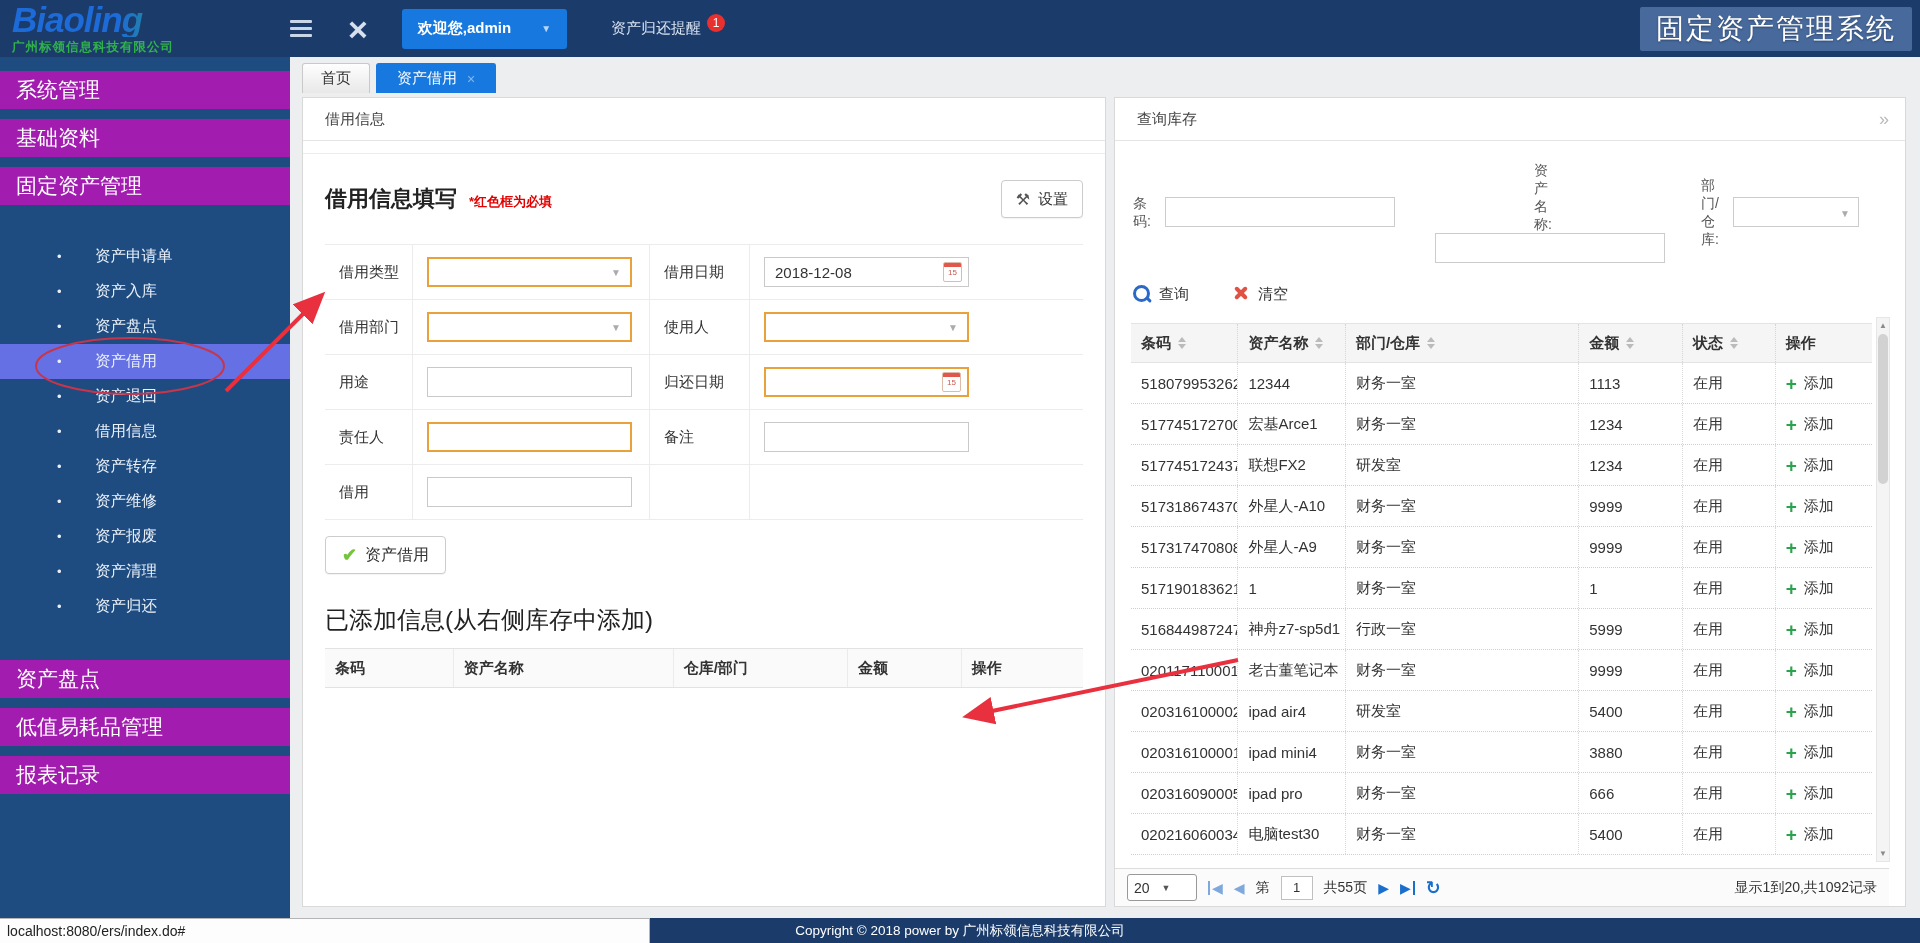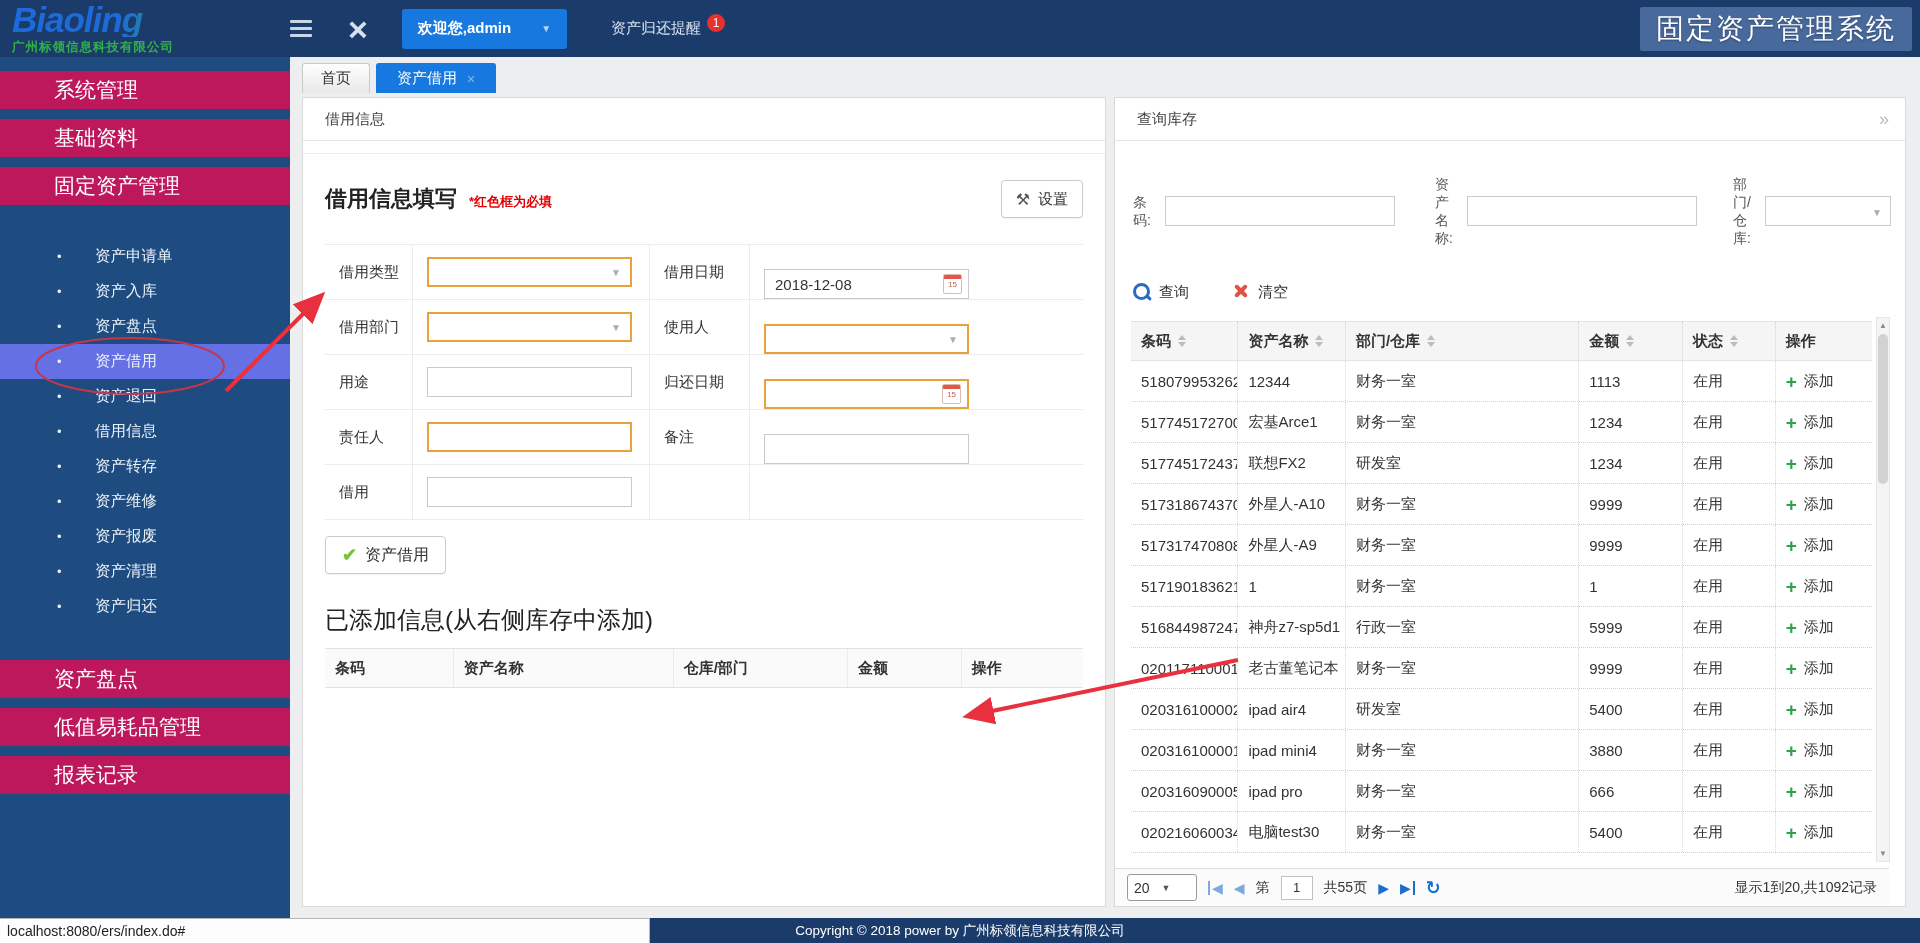--- a/index.html
+++ b/index.html
@@ -21,22 +21,22 @@
   .welcome .wtxt{color:#FFF;font-size:15px;font-weight:700;}
   .welcome .caret{color:#B5D6F8;font-size:10px;}
   .reminder{margin-left:44px;color:#D9E3F2;font-size:15px;display:flex;align-items:flex-start;cursor:pointer;}
   .badge{display:inline-block;width:18px;height:18px;margin-left:6px;background:#E8312E;color:#FFF;
          font-size:12px;line-height:18px;text-align:center;border-radius:50%;position:relative;top:-5px;}
   .app-title{margin-left:auto;margin-right:8px;background:#47699C;border-radius:2px;height:44px;
              line-height:44px;padding:0 16px;color:#FFF;font-size:28px;letter-spacing:2px;
              text-shadow:0 1px 2px rgba(0,0,0,.35);}
   
   .sidebar{position:absolute;top:57px;left:0;bottom:25px;width:290px;background:#1F4C80;z-index:5;}
-  .side-section{height:38px;line-height:38px;margin-top:10px;background:#be185d;color:#FFF;
-                font-size:21px;font-weight:500;padding-left:54px;cursor:pointer;}
+  .side-section{height:38px;line-height:38px;margin-top:10px;background:#a21caf;color:#FFF;
+                font-size:21px;font-weight:500;padding-left:16px;cursor:pointer;}
   .side-section:first-child{margin-top:14px;}
   .side-sub{padding:34px 0 26px;}
   .side-item{display:flex;align-items:center;height:35px;padding-left:57px;font-size:15.5px;
              color:#EAF1F9;cursor:pointer;}
   .side-item .bullet{width:10px;margin-right:28px;font-size:13px;color:#E8EFF8;}
   .side-item.active{background:#6470E4;}
   
   .tab-bar{position:absolute;left:302px;top:63px;height:30px;display:flex;gap:6px;z-index:6;}
   .tab{height:29px;display:flex;align-items:center;padding:0 18px;font-size:15px;color:#333;
        background:linear-gradient(#FEFEFE,#E8E8E8);border:1px solid #C9C9C9;border-bottom:none;
@@ -60,21 +60,21 @@
        border-radius:4px;color:#333;cursor:pointer;box-shadow:0 1px 1px rgba(0,0,0,.05);}
   .btn-settings{margin-left:auto;height:38px;padding:0 14px;font-size:15px;}
   .tool-ico{font-size:16px;color:#555;}
   
   .form-table{margin:0 22px;border-top:1px solid #ECECEC;}
   .f-row{display:grid;grid-template-columns:88px 237px 100px 1fr;height:54px;
          border-bottom:1px solid #ECECEC;}
   .f-label{display:flex;align-items:center;padding-left:14px;font-size:15px;color:#333;
            border-right:1px solid #ECECEC;}
   .f-field{display:flex;align-items:center;border-right:1px solid #ECECEC;}
-  .f-field:last-child{border-right:none;align-items:flex-end;}
+  .f-field:last-child{border-right:none;}
   .ctl{width:205px;height:30px;margin-left:14px;background:#FFF;position:relative;
        display:flex;align-items:center;box-sizing:border-box;border:1px solid #C9C9C9;cursor:pointer;}
   .ctl.req{border:2px solid #E9A23B;}
   .ctl .caret{position:absolute;right:9px;color:#ABABAB;font-size:10px;}
   .ctl .dval{padding-left:10px;font-size:15px;color:#333;}
   .cal{position:absolute;right:6px;width:17px;height:18px;border:1px solid #DDBBA8;border-radius:2px;
        background:#FFF;display:flex;flex-direction:column;overflow:hidden;}
   .cal::before{content:'';height:4px;background:#E2574C;}
   .cal i{font-style:normal;font-size:8px;color:#C9584C;text-align:center;line-height:12px;}
   .submit-row{margin:16px 22px;}
@@ -82,21 +82,21 @@
   .check-ico{color:#76C33C;font-size:18px;font-weight:700;}
   .added-title{margin:30px 22px 12px;font-size:24px;color:#222;font-weight:400;}
   .added-head{display:grid;grid-template-columns:17% 29% 23% 15% 16%;height:38px;background:#FAFAFA;
               border-top:1px solid #E2E2E2;border-bottom:1px solid #E2E2E2;margin:0 22px;}
   .ah-cell{display:flex;align-items:center;padding-left:10px;font-size:15px;font-weight:600;
            color:#333;border-right:1px solid #EBEBEB;cursor:pointer;}
   .ah-cell:last-child{border-right:none;}
   
   .search-area{display:flex;align-items:center;padding:20px 18px 8px;min-height:100px;}
   .sg{display:flex;align-items:center;}
-  .sg1{margin-left:40px;}
+  .sg1{margin-left:40px;flex-direction:column;}
   .sg2{margin-left:36px;}
   .sg-label{width:22px;font-size:14px;color:#555;line-height:18px;word-break:break-all;margin-right:10px;}
   .sctl{height:30px;border:1px solid #CCC;background:#FFF;position:relative;box-sizing:border-box;cursor:text;}
   .sctl.text{width:230px;}
   .sctl.select{width:126px;cursor:pointer;}
   .sctl .caret{position:absolute;right:8px;top:10px;color:#ABABAB;font-size:10px;}
   .action-row{display:flex;align-items:center;gap:44px;padding:6px 18px 12px;height:34px;}
   .act-btn{display:flex;align-items:flex-start;gap:9px;font-size:15px;color:#333;cursor:pointer;}
   .mag{width:11px;height:11px;border:3px solid #2A69C8;border-radius:50%;position:relative;display:inline-block;}
   .mag::after{content:'';position:absolute;width:7px;height:3px;background:#2A69C8;transform:rotate(45deg);

